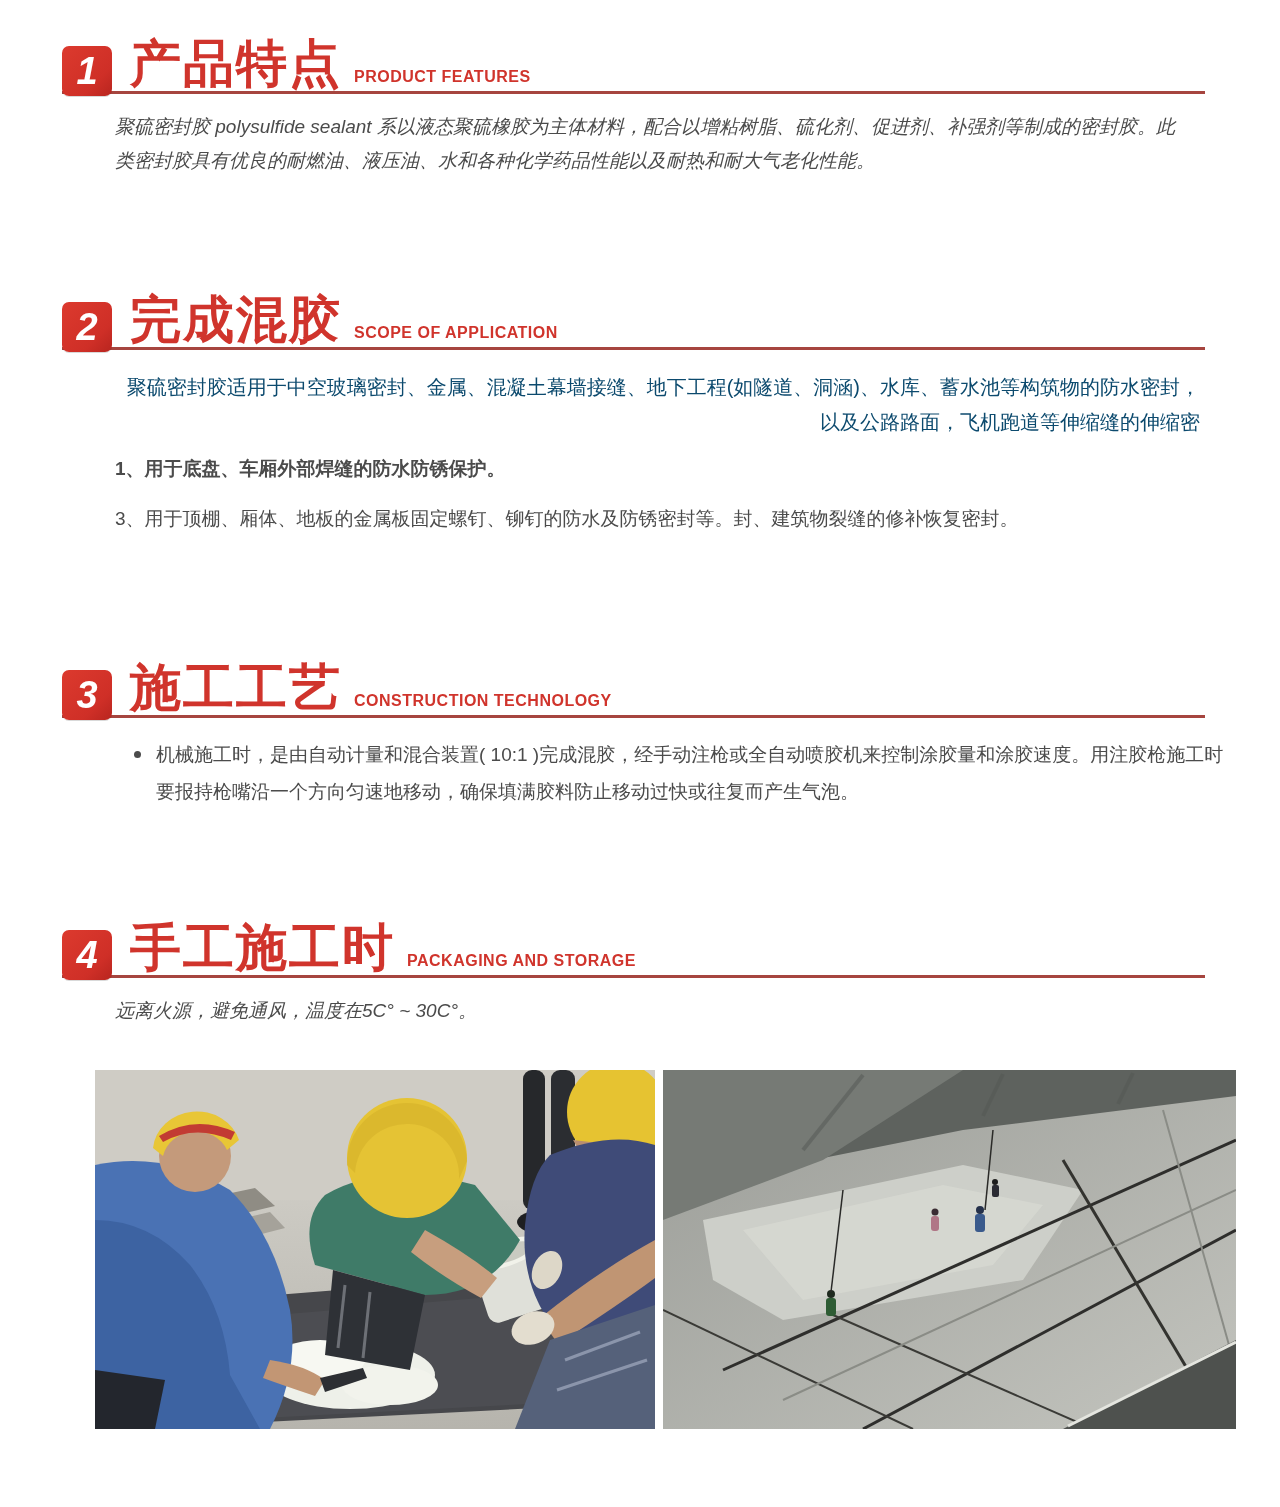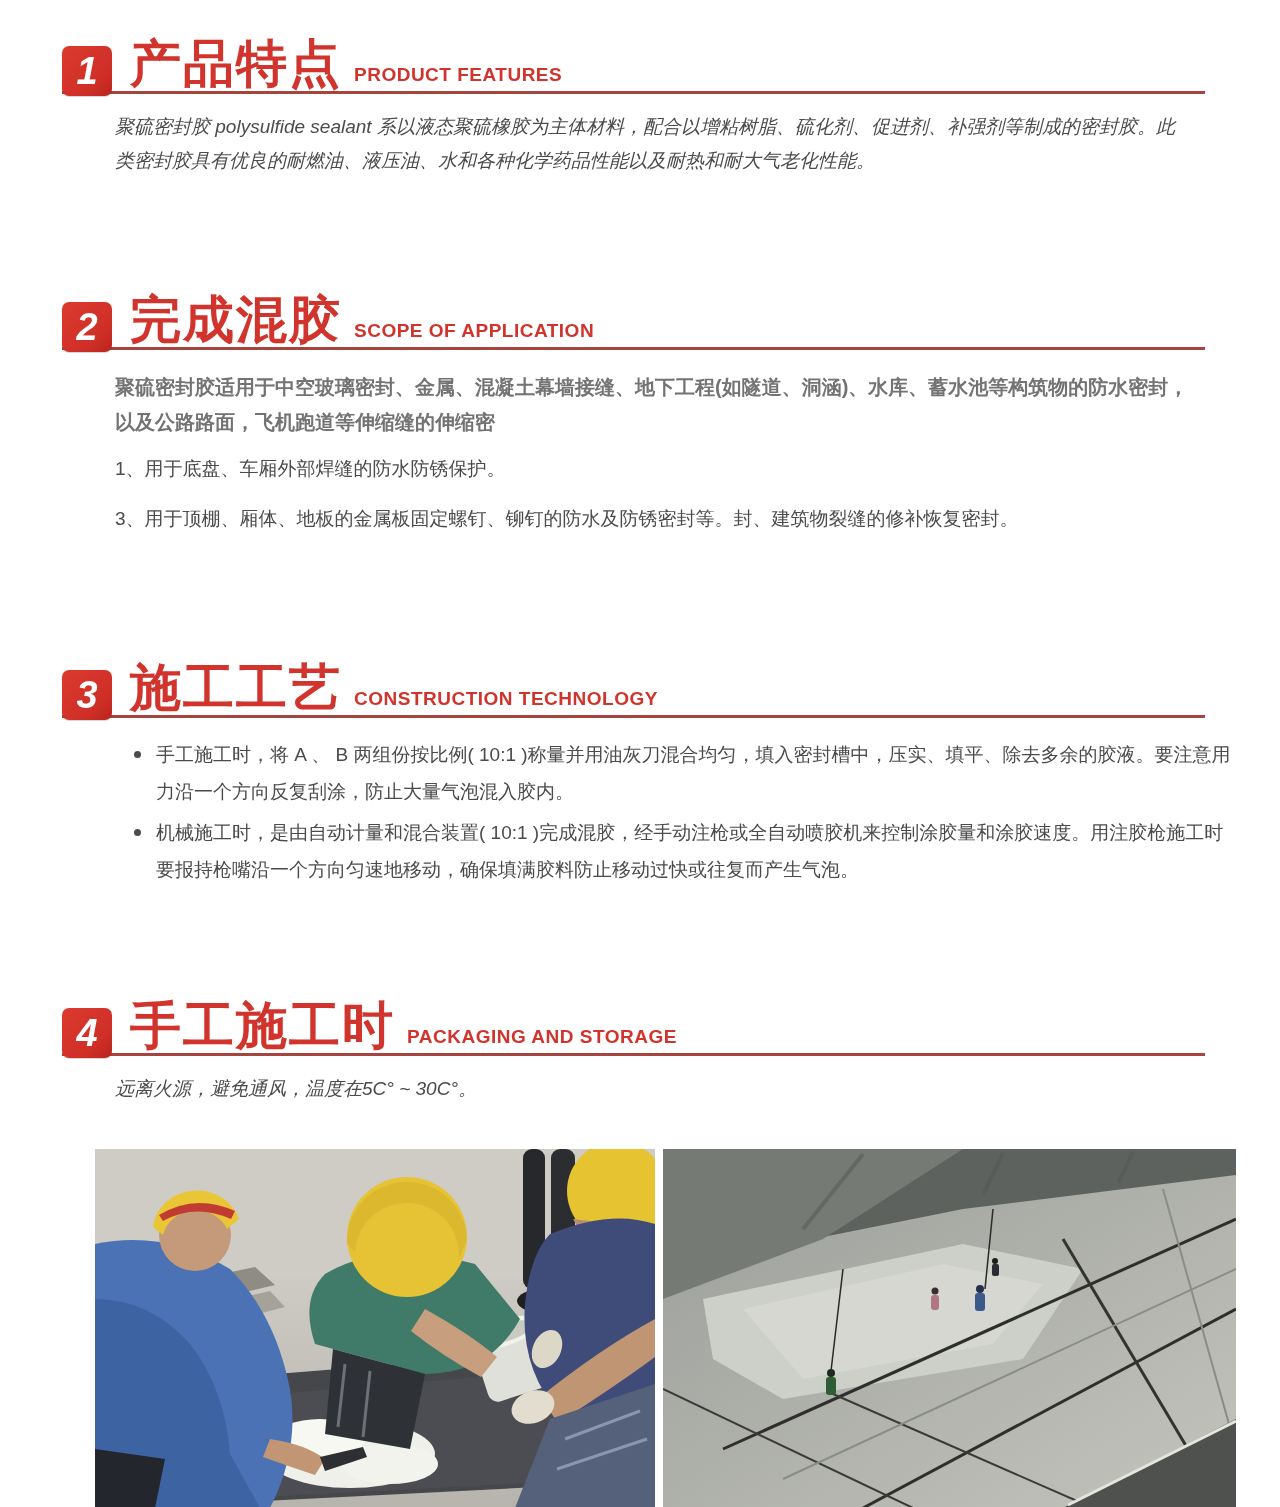--- a/index.html
+++ b/index.html
@@ -40,48 +40,49 @@
     color:#d0342c;
     font-size:51px;
     font-weight:bold;
     letter-spacing:2px;
     line-height:1;
     padding-bottom:2px;
   }
   .sec-title-en{
     margin-left:12px;
     color:#d0342c;
-    font-size:19px;
+    font-size:16px;
     font-weight:bold;
     letter-spacing:.5px;
     padding-bottom:5px;
   }
 
   
   .para{
     margin:16px 0 0 53px;
     width:1078px;
     font-size:19px;
     line-height:1.8;
     color:#4b4b4b;
     font-style:italic;
   }
   .lead{
     margin:20px 0 0 53px;
     width:1085px;
     font-size:20px;
     line-height:1.75;
-    font-weight:bold;
-    color:#737373;
+    font-weight:normal;
+    color:#0c4a6e;
+    text-align:right;
   }
   .num-list{margin:14px 0 0 53px;padding:0;list-style:none;}
   .num-list li{
     font-size:19px;color:#4b4b4b;line-height:1.6;margin-top:12px;
   }
-  .num-list li:first-child{margin-top:0;margin-bottom:19px;}
+  .num-list li:first-child{margin-top:0;margin-bottom:19px;font-weight:bold;}
   .bullet-list{margin:18px 0 0 72px;padding:0;list-style:none;}
   .bullet-list li{
     position:relative;
     width:1075px;
     font-size:19px;line-height:1.95;color:#4b4b4b;
     padding-left:22px;
     margin-top:4px;
   }
   .bullet-list li::before{
     content:"";
@@ -132,21 +133,20 @@
     </ul>
   </div>
 
   <div class="sec sec-3">
     <div class="sec-header">
       <div class="num-badge">3</div>
       <div class="sec-title-zh">施工工艺</div>
       <div class="sec-title-en">CONSTRUCTION TECHNOLOGY</div>
     </div>
     <ul class="bullet-list">
-      <li>手工施工时，将 A 、 B 两组份按比例( 10:1 )称量并用油灰刀混合均匀，填入密封槽中，压实、填平、除去多余的胶液。要注意用力沿一个方向反复刮涂，防止大量气泡混入胶内。</li>
       <li>机械施工时，是由自动计量和混合装置( 10:1 )完成混胶，经手动注枪或全自动喷胶机来控制涂胶量和涂胶速度。用注胶枪施工时要报持枪嘴沿一个方向匀速地移动，确保填满胶料防止移动过快或往复而产生气泡。</li>
     </ul>
   </div>
 
   <div class="sec sec-4">
     <div class="sec-header">
       <div class="num-badge">4</div>
       <div class="sec-title-zh">手工施工时</div>
       <div class="sec-title-en">PACKAGING AND STORAGE</div>
     </div>

